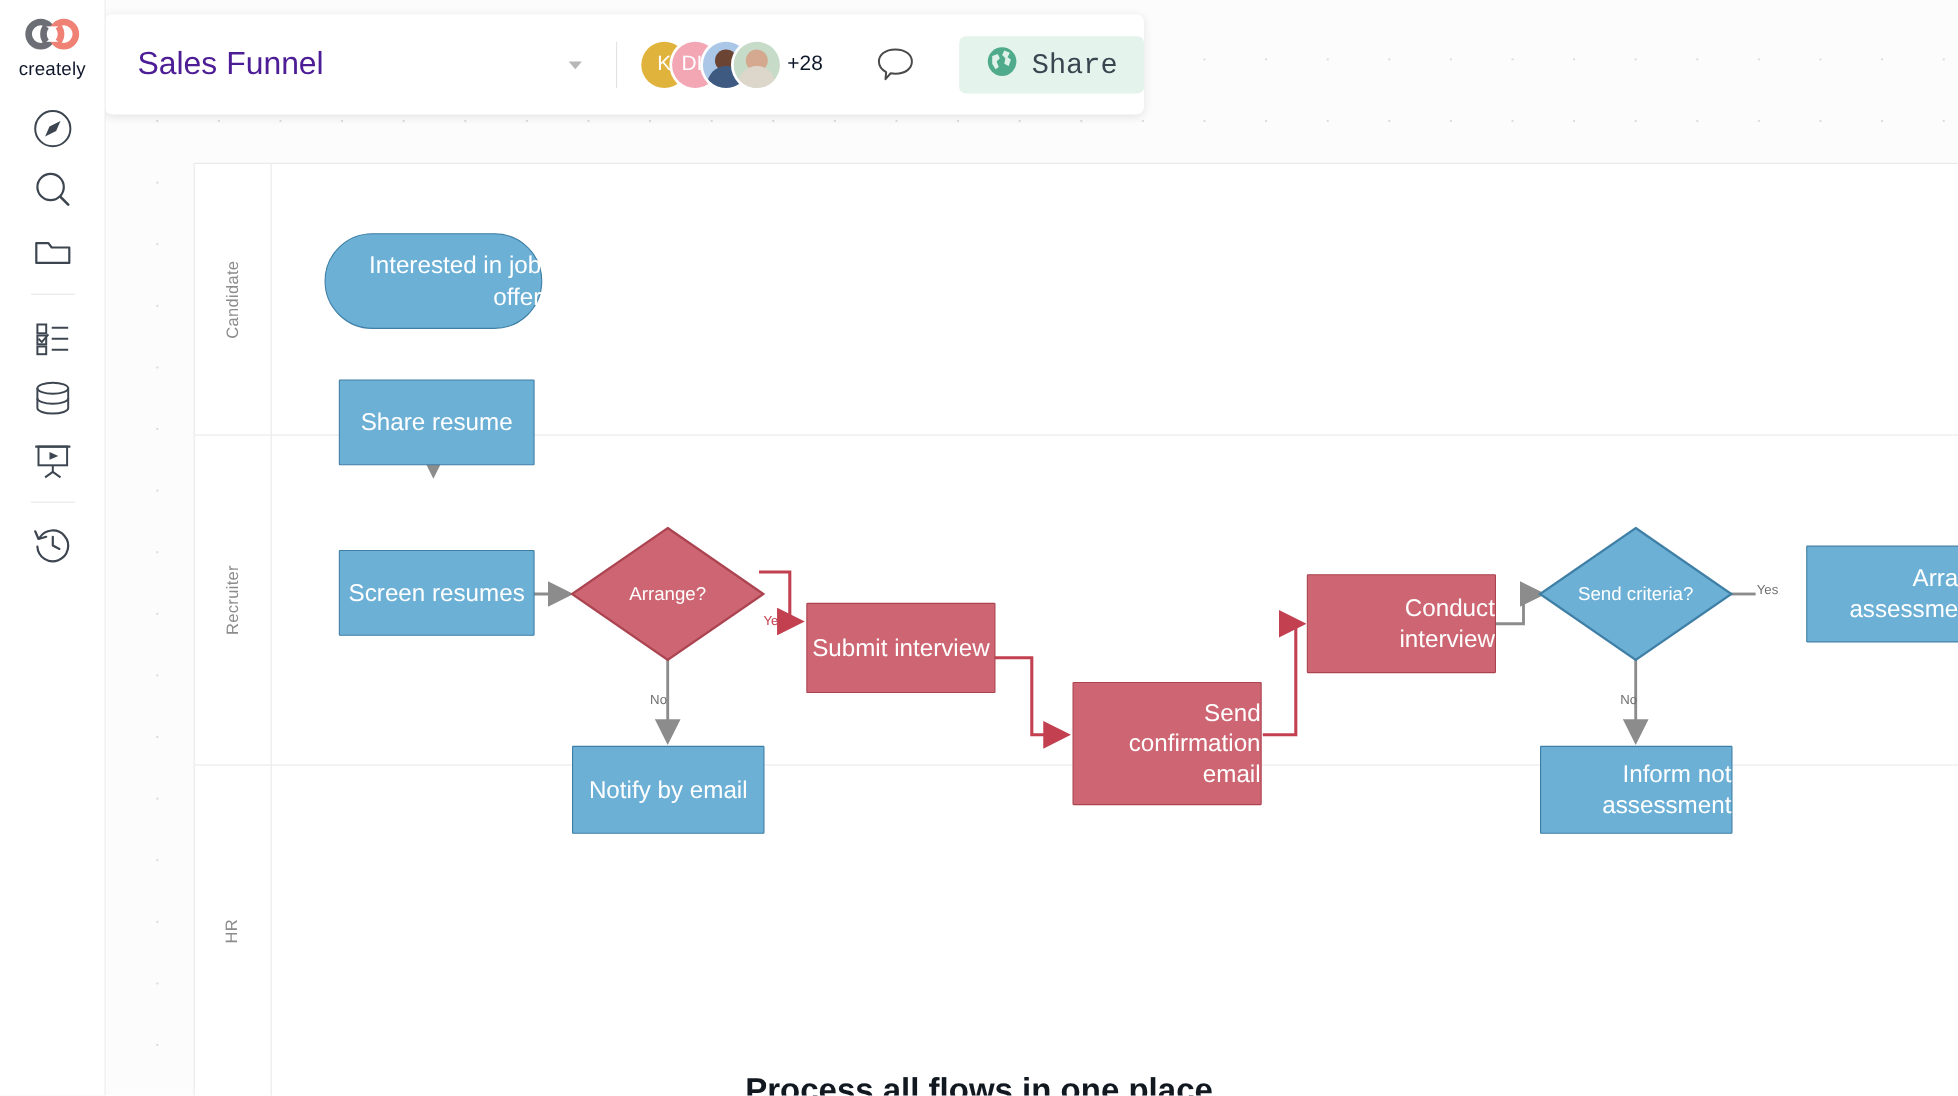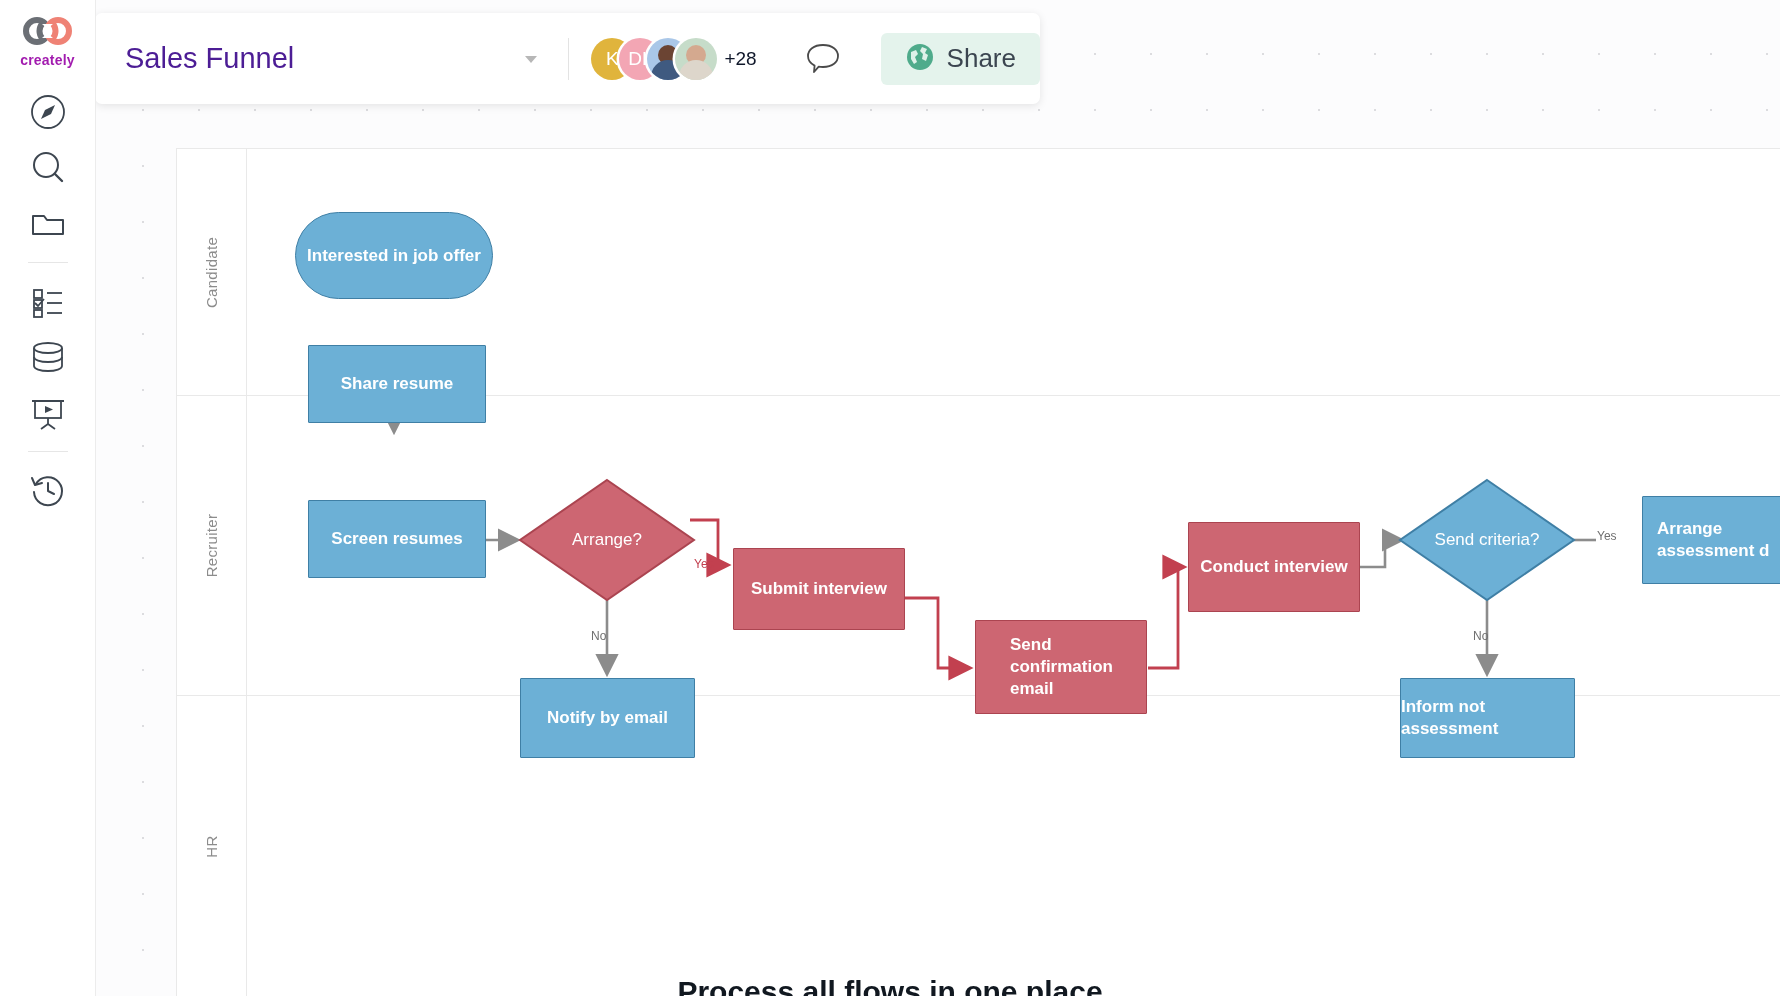--- a/index.html
+++ b/index.html
@@ -21,21 +21,21 @@
   
   #rail{
     position:absolute;left:0;top:0;width:95px;height:996px;
     background:#ffffff;
     box-shadow:1px 0 0 #ececec;
     z-index:40;
     display:flex;flex-direction:column;align-items:center;
   }
   #logo{margin-top:16px;display:flex;flex-direction:column;align-items:center;}
   .logo-word{
-    font-size:14px;color:#a21caf;letter-spacing:.2px;margin-top:2px;font-weight:700;
+    font-size:17px;color:#0f172a;letter-spacing:.2px;margin-top:2px;font-weight:400;
   }
   .rail-icon{
     width:56px;height:56px;display:flex;align-items:center;justify-content:center;
     color:#3d4650;
   }
   .rail-icon svg{display:block;}
   .rail-gap{height:16px;}
   .rail-sep{width:40px;height:1px;background:#e6e6e6;margin:10px 0;}
 
   
@@ -69,21 +69,21 @@
   .ph-body{position:absolute;width:34px;height:20px;border-radius:17px 17px 0 0;bottom:0;background:#3f5a80;}
   .a4 .ph-head{background:#d4a98f;}
   .a4 .ph-body{background:#ddd6cb;}
   #avatar-more{font-size:19px;color:#0f172a;margin-left:7px;}
   #comment-btn{
     margin-left:44px;width:44px;height:44px;
     display:flex;align-items:center;justify-content:center;
   }
   #share-btn{
     margin-left:36px;height:52px;background:#e4f3ec;border-radius:6px;
-    display:flex;align-items:center;padding:0 24px;
+    display:flex;align-items:center;padding:0 24px;font-family:Liberation Mono, monospace;
   }
   #share-label{font-size:26px;color:#3b4550;margin-left:12px;}
 
   
   #lane-frame{
     position:absolute;left:176px;top:148px;width:1604px;height:848px;
     background:#ffffff;border:1px solid #e9e9e9;
   }
   .lane{position:absolute;left:0;width:1604px;border-bottom:1px solid #e9e9e9;}
   #lane-candidate{top:0;height:246px;}
@@ -96,23 +96,22 @@
   }
   .lane-title{
     transform:rotate(-90deg);white-space:nowrap;
     font-size:15px;color:#8c8c8c;letter-spacing:.3px;
   }
 
   
   #diagram{position:absolute;left:0;top:0;width:1780px;height:996px;z-index:10;}
   .node{
     position:absolute;display:flex;align-items:center;justify-content:center;
-    text-align:left;color:#ffffff;font-size:17px;line-height:1.28;
+    text-align:right;color:#ffffff;font-size:22px;line-height:1.28;
     box-sizing:border-box;
-    font-weight:bold;
   }
   .blue{background:#6cb0d6;border:1.5px solid #3f7fa5;}
   .red{background:#cd6672;border:1.5px solid #ab4450;}
   .rect{border-radius:1px;}
   .pill{border-radius:56px;}
   .diamond-wrap{position:absolute;}
   .diamond-wrap svg{position:absolute;left:0;top:0;}
   .diamond-label{
     position:absolute;left:0;top:0;width:100%;height:100%;
     display:flex;align-items:center;justify-content:center;
@@ -201,21 +200,21 @@
     <svg width="178" height="124" viewBox="0 0 178 124">
       <polygon points="89,2 176,62 89,122 2,62" fill="#cd6672" stroke="#ab4450" stroke-width="2"></polygon>
     </svg>
     <div class="diamond-label">Arrange?</div>
   </div>
 
   <div class="node blue rect" style="left:520px;top:678px;width:175px;height:80px;">Notify by email</div>
 
   <div class="node red rect" style="left:733px;top:548px;width:172px;height:82px;">Submit interview</div>
 
-  <div class="node red rect" style="left:975px;top:620px;width:172px;height:94px;padding-left:34px;">Send confirmation email</div>
+  <div class="node red rect" style="left:975px;top:620px;width:172px;height:112px;padding-left:34px;">Send confirmation email</div>
 
   <div class="node red rect" style="left:1188px;top:522px;width:172px;height:90px;">Conduct interview</div>
 
   <div class="diamond-wrap" style="left:1398px;top:478px;width:178px;height:124px;">
     <svg width="178" height="124" viewBox="0 0 178 124">
       <polygon points="89,2 176,62 89,122 2,62" fill="#6cb0d6" stroke="#3f7fa5" stroke-width="2"></polygon>
     </svg>
     <div class="diamond-label">Send criteria?</div>
   </div>
 

